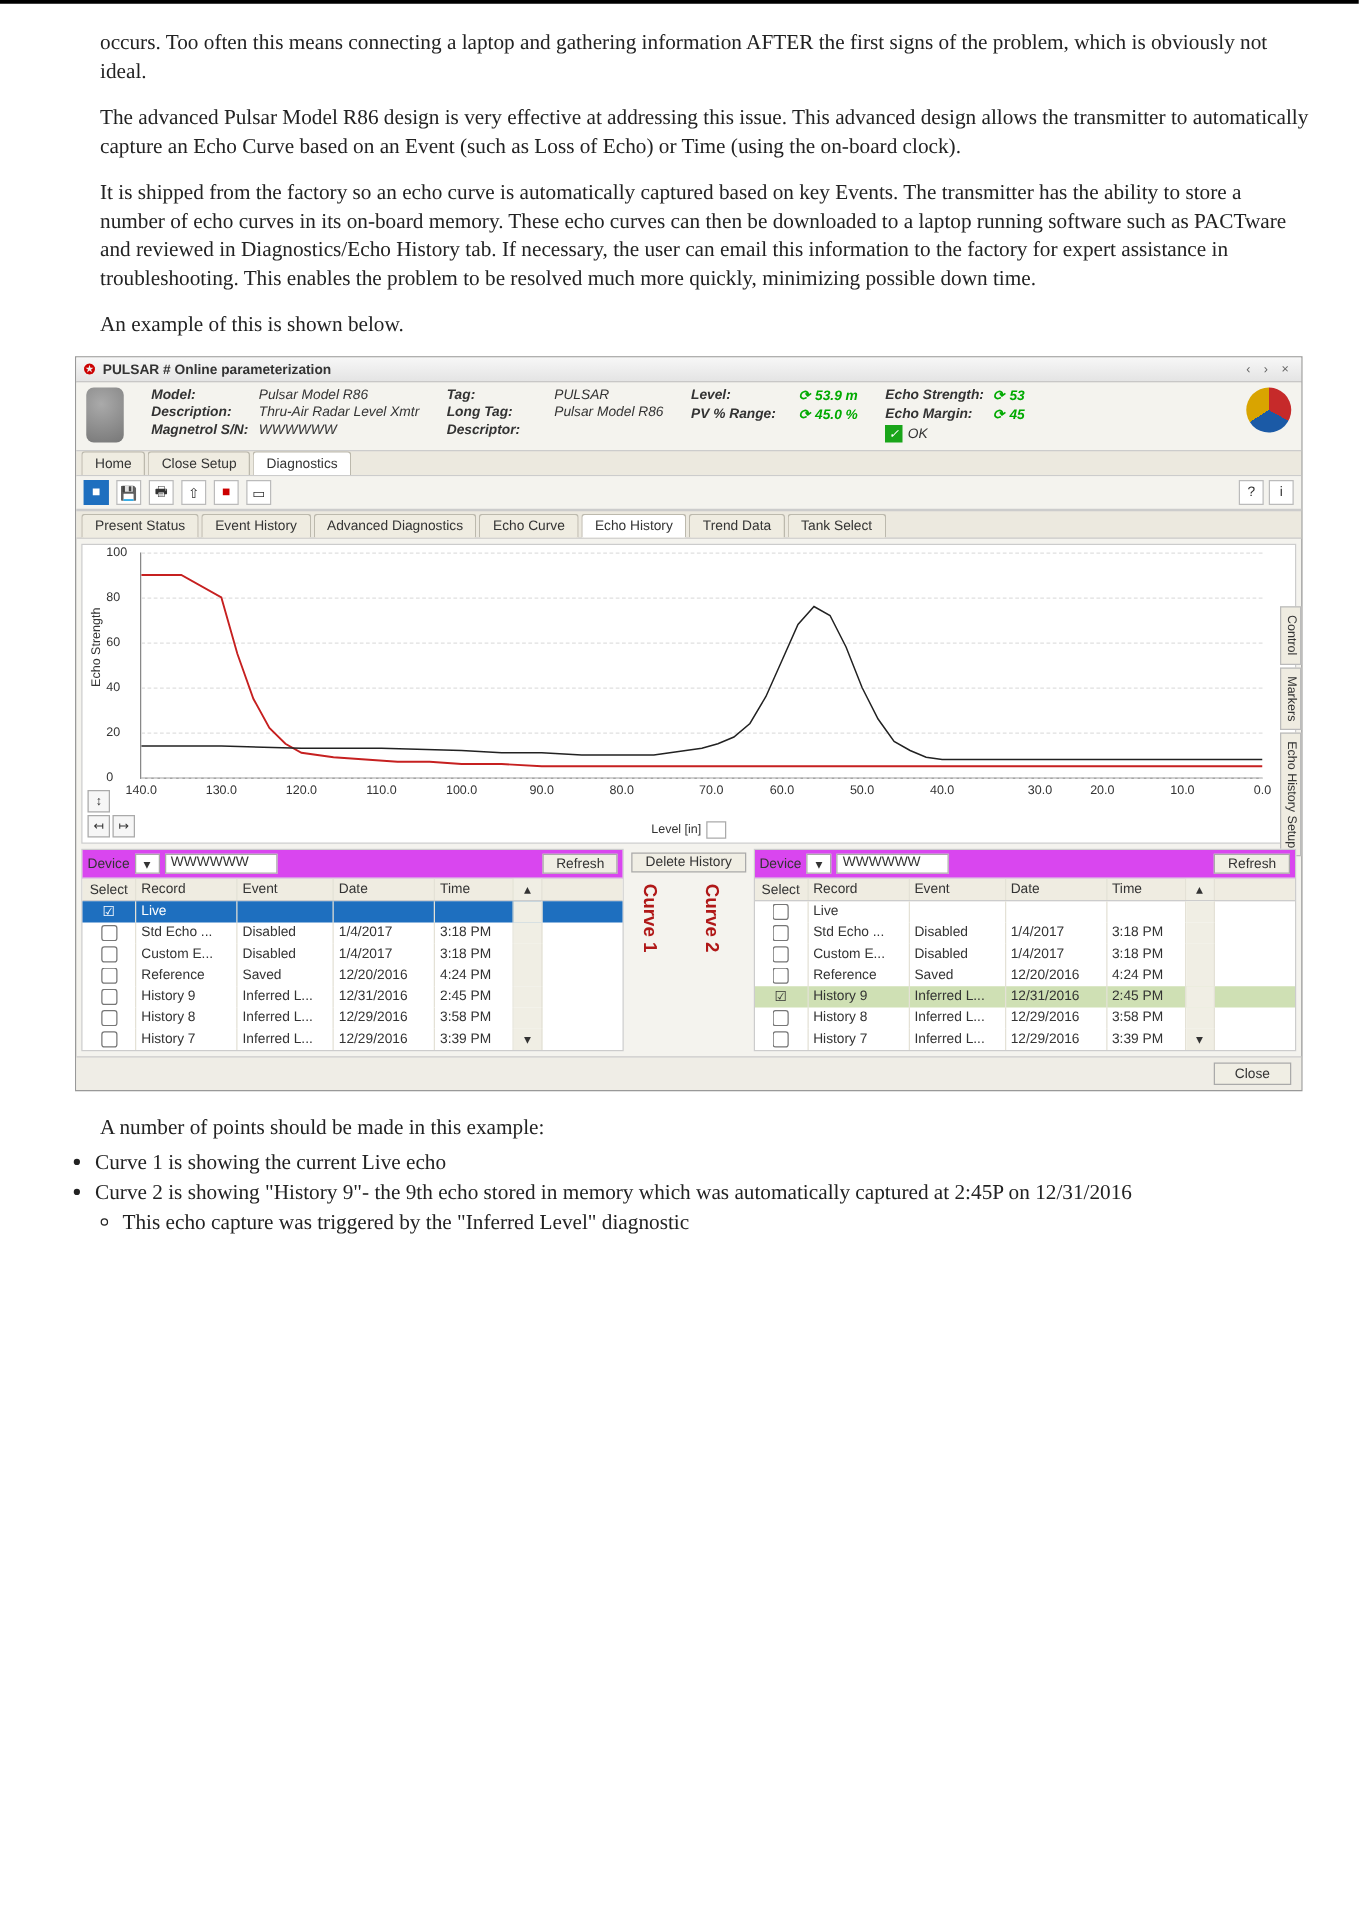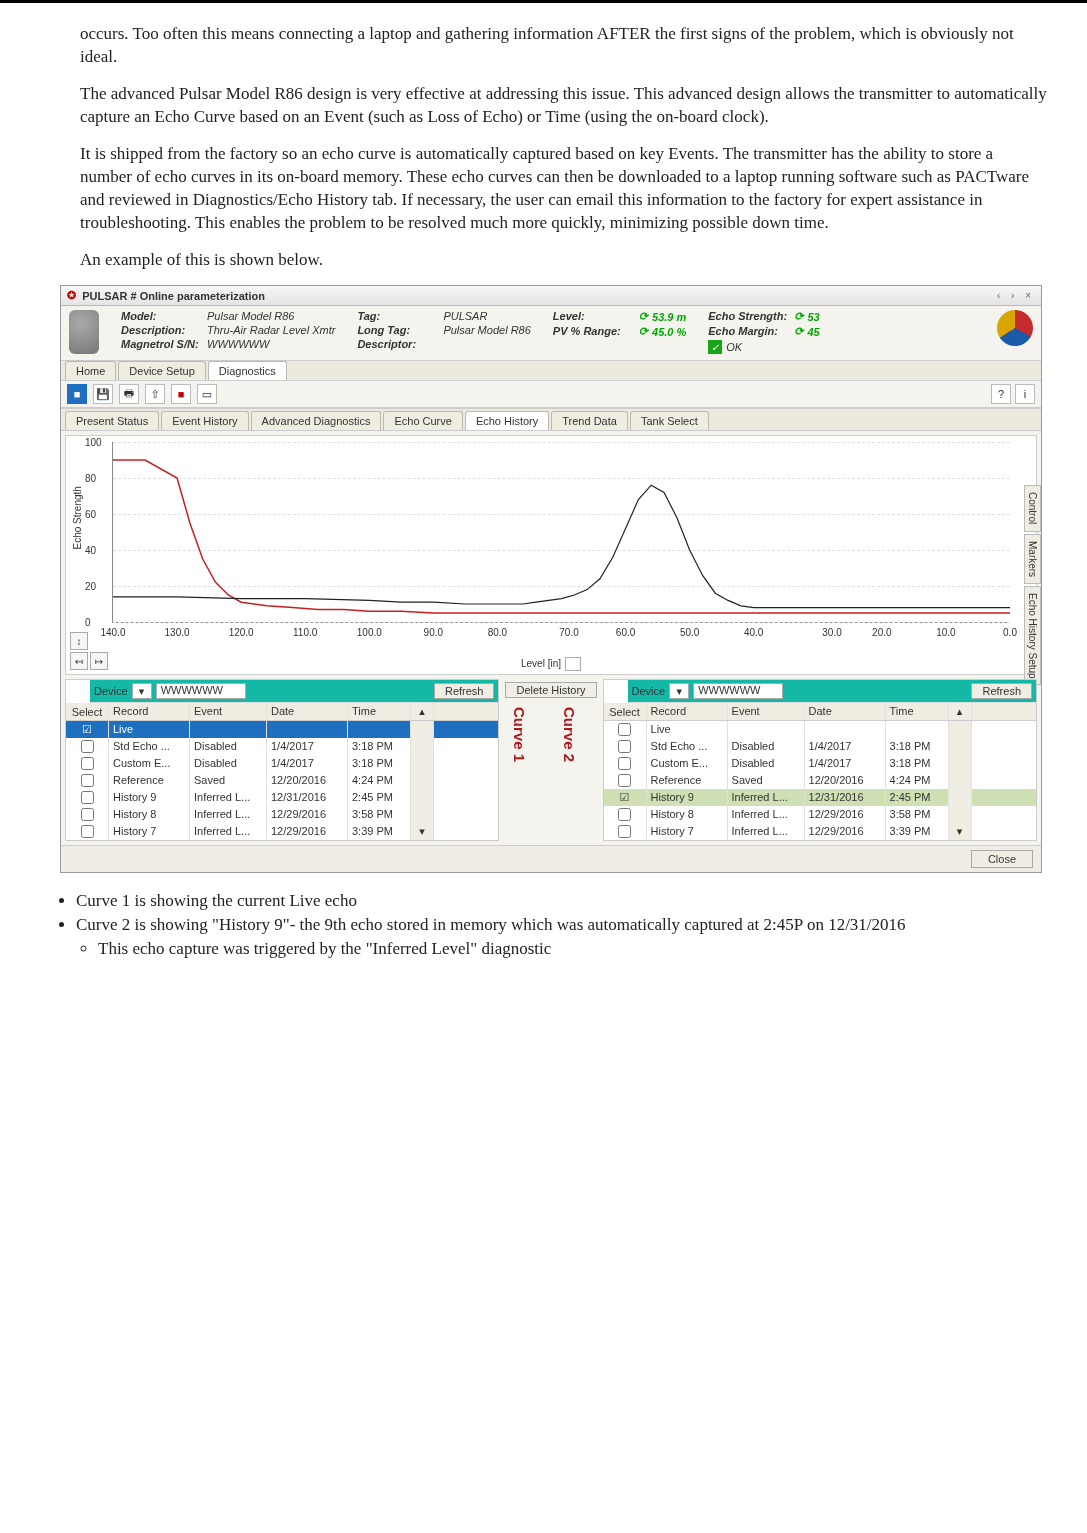--- a/index.html
+++ b/index.html
@@ -92,21 +92,21 @@
   .xlabel .tiny-sel{ display:inline-block; width:14px; height:12px; border:1px solid #aaa; background:#fff; vertical-align:middle; margin-left:4px; }
   .curve-red { stroke:#c62020; fill:none; stroke-width:1.5; }
   .curve-black { stroke:#222; fill:none; stroke-width:1.2; }
   .chart-nav { position:absolute; left:4px; bottom:4px; display:flex; flex-direction:column; gap:2px; }
   .chart-nav .row{display:flex; gap:2px;}
   .chart-nav .nbtn{ width:16px; height:16px; border:1px solid #aaa; background:#f6f6f6; font-size:10px; display:flex; align-items:center; justify-content:center; }
   .side-tabs { position:absolute; right:0; top:50px; display:flex; flex-direction:column; }
   .side-tab { writing-mode: vertical-rl; text-orientation: mixed; background:#efece1; border:1px solid #bbb; padding:6px 2px; font-size:10px; margin-bottom:2px; }
   .lists { display:flex; gap:6px; margin:0 4px 4px 4px; position:relative; }
   .list-panel { flex:1; background:#fff; border:1px solid #ccc; font-size:11px; }
-  .dev-row { display:flex; gap:4px; align-items:center; padding:3px 4px; background:#14b8a6; border-bottom:1px solid #ddd;margin-left:24px; }
+  .dev-row { display:flex; gap:4px; align-items:center; padding:3px 4px; background:#d946ef; border-bottom:1px solid #ddd; }
   .dev-row .sel { border:1px solid #aaa; background:#fff; padding:0 2px; height:14px; width:14px; display:inline-flex; align-items:center; justify-content:center; }
   .dev-row .devval { border:1px solid #aaa; background:#fff; padding:0 4px; height:14px; min-width:80px; }
   .dev-row .btn { border:1px solid #aaa; background:#f0eee4; padding:1px 10px; margin-left:auto; }
   .tblhead, .tblrow { display:flex; }
   .tblhead { background:#efece1; border-bottom:1px solid #ccc; font-weight:normal; }
   .c { padding:2px 4px; border-right:1px solid #e4e1d6; overflow:hidden; white-space:nowrap; }
   .c.sel{ width:34px; display:flex; align-items:center; justify-content:center; }
   .c.rec{ width:72px; }
   .c.ev{ width:68px; }
   .c.dt{ width:72px; }
@@ -221,21 +221,21 @@
             <span class="sq">✓</span>
             <span>OK</span>
           </div>
       </div>
       <div class="hb-spacer"></div>
       <div class="logo-roundel"></div>
     </div>
 
     <div class="top-tabs">
       <div class="tab">Home</div>
-      <div class="tab">Device Setup</div>
+      <div class="tab">Close Setup</div>
       <div class="tab active">Diagnostics</div>
     </div>
 
     <div class="toolbar">
       <span class="tbtn blue">■</span>
       <span class="tbtn">💾</span>
       <span class="tbtn">🖶</span>
       <span class="tbtn">⇧</span>
       <span class="tbtn red">■</span>
       <span class="tbtn">▭</span>
@@ -497,20 +497,21 @@
           </div>
       </div>
     </div>
 
     <div class="footer-bar">
       <span class="btn">Close</span>
     </div>
   </div>
 
   <div class="after-text">
+    <p class="lead">A number of points should be made in this example:</p>
     <ul class="b1">
       <li>Curve 1 is showing the current Live echo</li>
       <li>
         <span>Curve 2 is showing "History 9"- the 9th echo stored in memory which was automatically captured at 2:45P on 12/31/2016</span>
         <ul class="b2">
           <li>This echo capture was triggered by the "Inferred Level" diagnostic</li>
         </ul>
       </li>
     </ul>
   </div>

